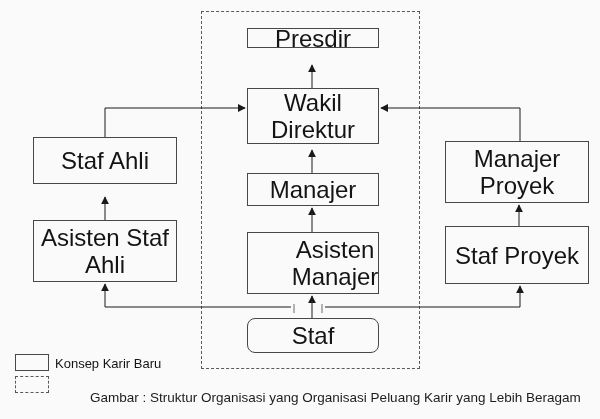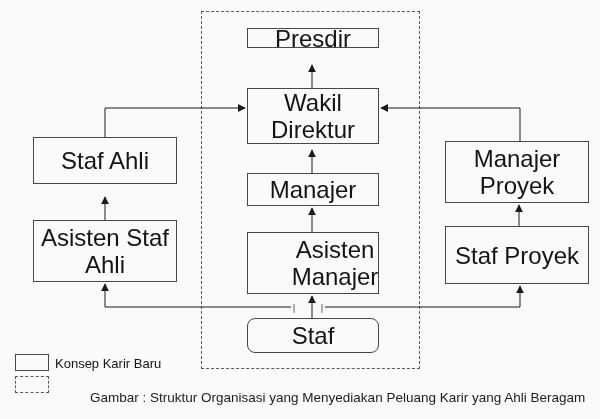--- a/index.html
+++ b/index.html
@@ -112,15 +112,15 @@
   <div class="node" style="left:445px;top:226px;width:144px;height:58px;">Staf Proyek</div>
 
   <div class="legend-row" style="top:337px;">
     <span class="legend-swatch solid"></span>
     <span class="legend-label">Konsep Karir Baru</span>
   </div>
   <div class="legend-row" style="top:359px;">
     <span class="legend-swatch dashed"></span>
   </div>
 
-  <div class="caption">Gambar : Struktur Organisasi yang Menyediakan Peluang Karir yang Ahli Beragam</div>
+  <div class="caption">Gambar : Struktur Organisasi yang Organisasi Peluang Karir yang Lebih Beragam</div>
 
 </div>
 
 </body></html>

